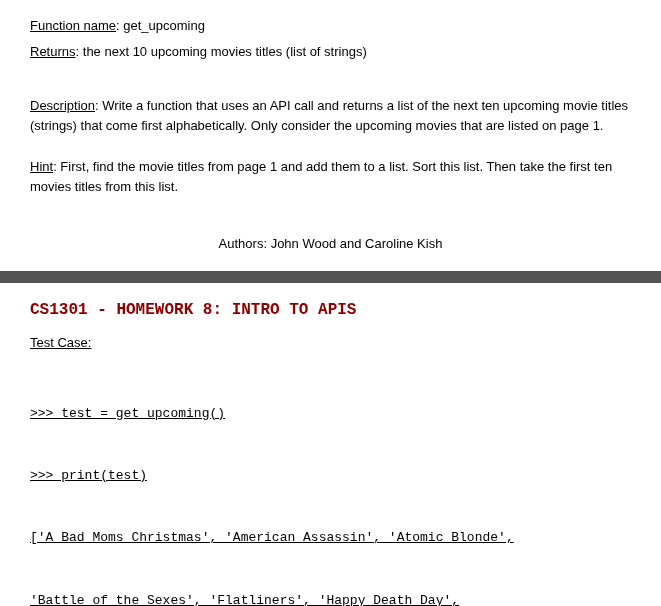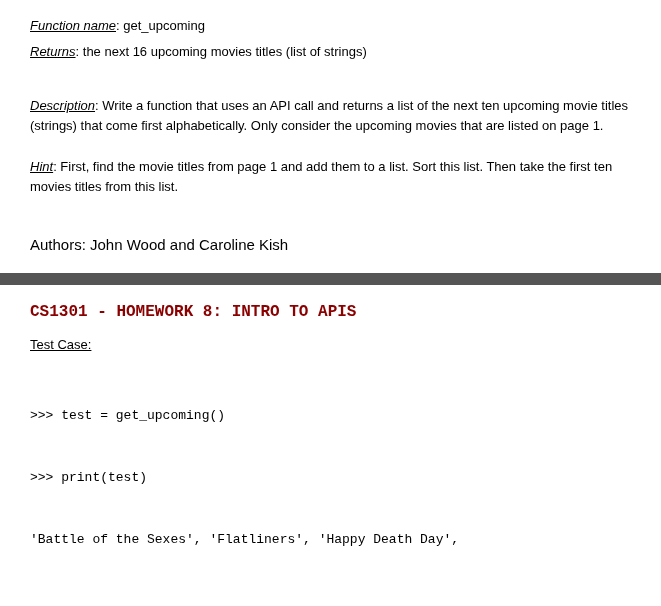--- a/index.html
+++ b/index.html
@@ -23,36 +23,36 @@
     }
 
     .field-row {
       margin-bottom: 6px;
       line-height: 1.5;
     }
 
     .field-label {
       text-decoration: underline;
       font-weight: normal;
-      font-style: italic;
     }
 
     .description-text {
       line-height: 1.5;
       margin-top: 35px;
     }
 
     .hint-section {
       margin-top: 22px;
       line-height: 1.5;
     }
 
     .authors-section {
       margin-top: 40px;
-      font-size: 15px;
+      text-align: center;
+      font-size: 13px;
     }
 
     .divider {
       height: 12px;
       background: #555;
       margin: 0;
     }
 
     .bottom-section {
       padding: 18px 30px 20px 30px;
@@ -77,48 +77,50 @@
     .code-block {
       font-family: 'Courier New', Courier, monospace;
       font-size: 13px;
       line-height: 1.6;
       white-space: pre-wrap;
       word-break: break-all;
     }
 
     .code-line {
       display: block;
+      text-decoration: underline;
     }
   </style>
 </head>
 <body>
 
 <div class="top-section">
   <div class="field-row">
     <span class="field-label">Function name</span><span>: </span><span>get_upcoming</span>
   </div>
   <div class="field-row">
-    <span class="field-label">Returns</span><span>: </span><span>the next 16 upcoming movies titles (list of strings)</span>
+    <span class="field-label">Returns</span><span>: </span><span>the next 10 upcoming movies titles (list of strings)</span>
   </div>
   <div class="field-row description-text">
     <span class="field-label">Description</span><span>: </span><span>Write a function that uses an API call and returns a list of the next ten upcoming movie titles (strings) that come first alphabetically. Only consider the upcoming movies that are listed on page 1.</span>
   </div>
   <div class="hint-section">
     <span class="field-label">Hint</span><span>: </span><span>First, find the movie titles from page 1 and add them to a list. Sort this list. Then take the first ten movies titles from this list.</span>
   </div>
   <div class="authors-section">
     <span>Authors: John Wood and Caroline Kish</span>
   </div>
 </div>
 
 <div class="divider"></div>
 
 <div class="bottom-section">
   <div class="course-title">CS1301 - HOMEWORK 8: I<span style="font-variant: small-caps;">NTRO</span> T<span style="font-variant: small-caps;">O</span> API<span style="font-variant: small-caps;">S</span></div>
   <span class="test-case-label">Test Case:</span>
   <div class="code-block">
     <span class="code-line">&gt;&gt;&gt; test = get_upcoming()</span>
     <span class="code-line">&gt;&gt;&gt; print(test)</span>
+    <span class="code-line">['A Bad Moms Christmas', 'American Assassin', 'Atomic Blonde',</span>
     <span class="code-line">'Battle of the Sexes', 'Flatliners', 'Happy Death Day',</span>
     
     
   </div>
 </div>
 
 </body></html>

